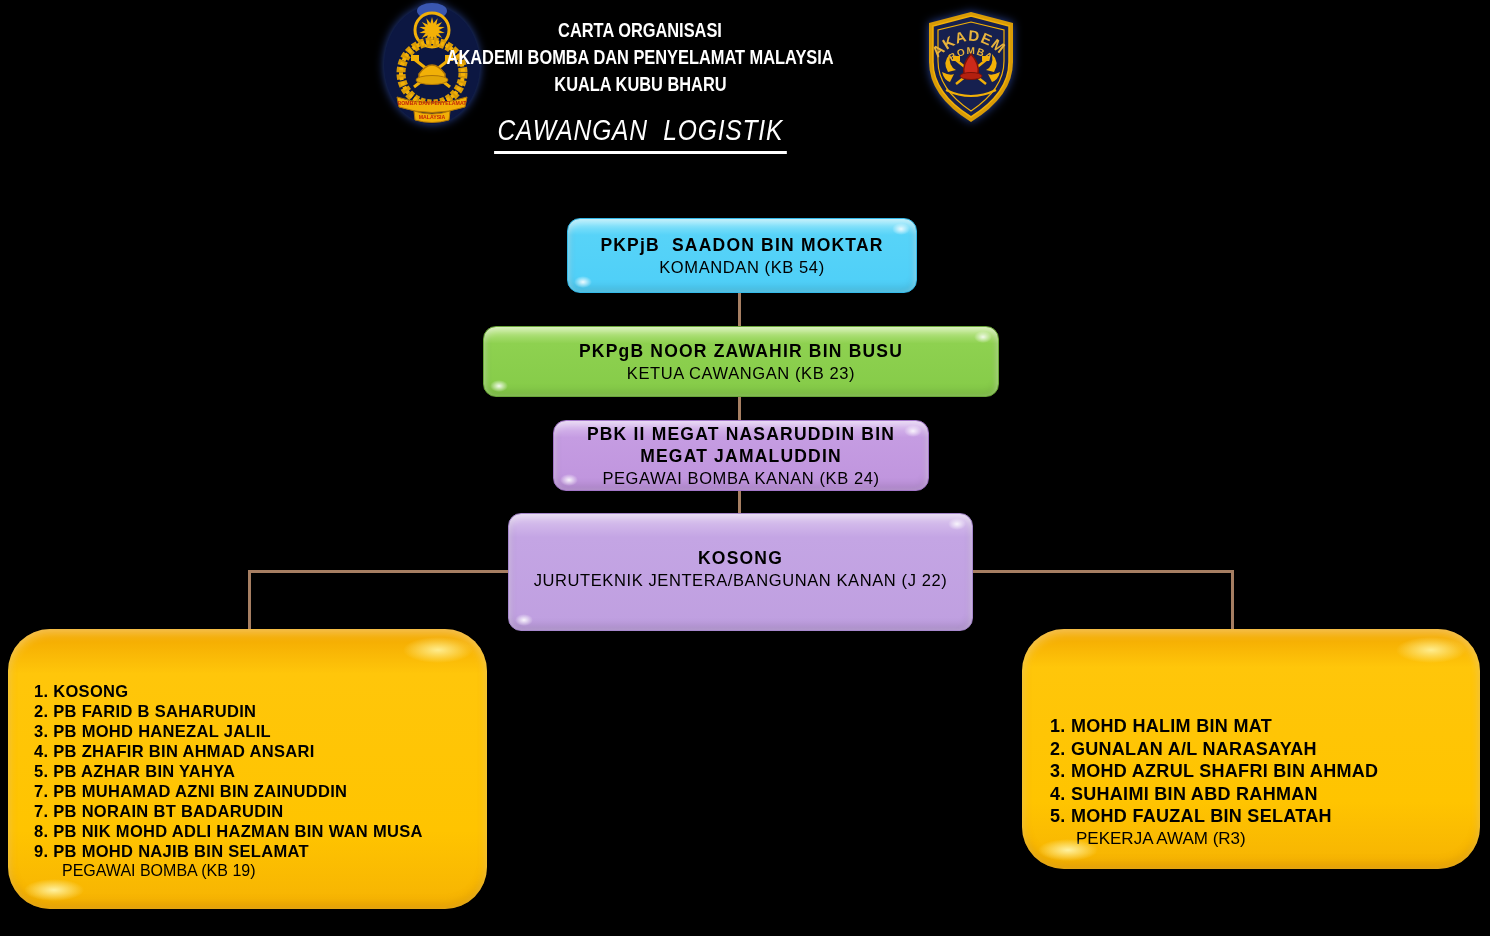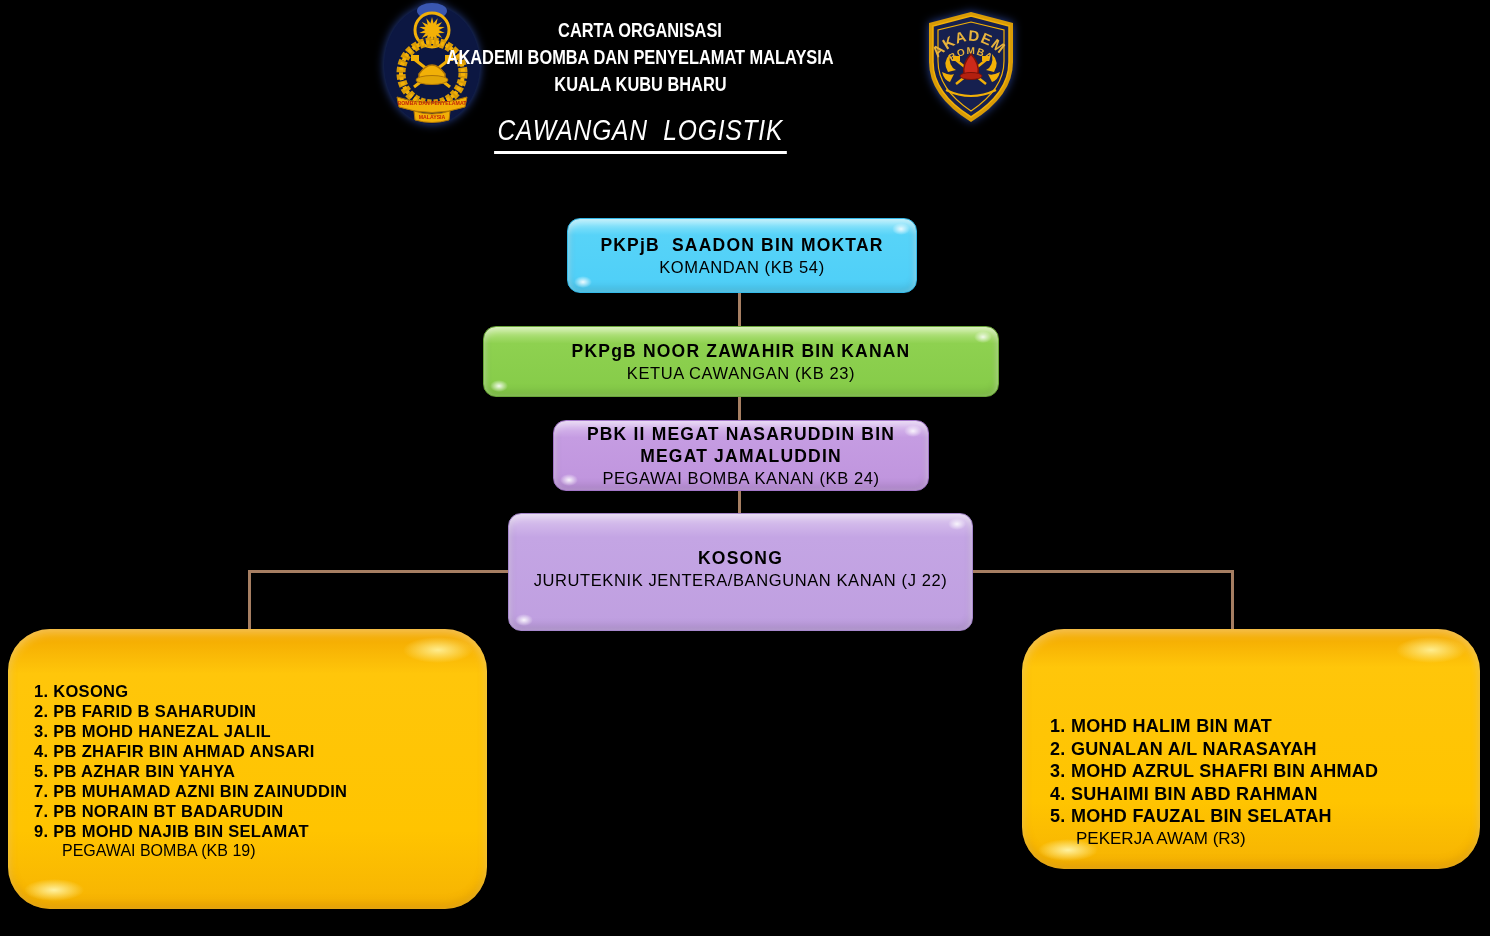--- a/index.html
+++ b/index.html
@@ -171,21 +171,21 @@
   <div class="conn c-hr"></div>
   <div class="conn c-vl"></div>
   <div class="conn c-vr"></div>
 
   <div class="node n-blue">
     <div class="name">PKPjB  SAADON BIN MOKTAR</div>
     <div class="role">KOMANDAN (KB 54)</div>
   </div>
 
   <div class="node n-green">
-    <div class="name">PKPgB NOOR ZAWAHIR BIN KANAN</div>
+    <div class="name">PKPgB NOOR ZAWAHIR BIN BUSU</div>
     <div class="role">KETUA CAWANGAN (KB 23)</div>
   </div>
 
   <div class="node n-purple">
     <div class="name">PBK II MEGAT NASARUDDIN BIN
 MEGAT JAMALUDDIN</div>
     <div class="role">PEGAWAI BOMBA KANAN (KB 24)</div>
   </div>
 
   <div class="node n-lilac">
@@ -194,20 +194,21 @@
   </div>
 
   <div class="team t-left">
     <div class="member">1. KOSONG</div>
     <div class="member">2. PB FARID B SAHARUDIN</div>
     <div class="member">3. PB MOHD HANEZAL JALIL</div>
     <div class="member">4. PB ZHAFIR BIN AHMAD ANSARI</div>
     <div class="member">5. PB AZHAR BIN YAHYA</div>
     <div class="member">7. PB MUHAMAD AZNI BIN ZAINUDDIN</div>
     <div class="member">7. PB NORAIN BT BADARUDIN</div>
+    <div class="member">8. PB NIK MOHD ADLI HAZMAN BIN WAN MUSA</div>
     <div class="member">9. PB MOHD NAJIB BIN SELAMAT</div>
     <div class="team-footer">PEGAWAI BOMBA (KB 19)</div>
   </div>
 
   <div class="team t-right">
     <div class="member">1. MOHD HALIM BIN MAT</div>
     <div class="member">2. GUNALAN A/L NARASAYAH</div>
     <div class="member">3. MOHD AZRUL SHAFRI BIN AHMAD</div>
     <div class="member">4. SUHAIMI BIN ABD RAHMAN</div>
     <div class="member">5. MOHD FAUZAL BIN SELATAH</div>

